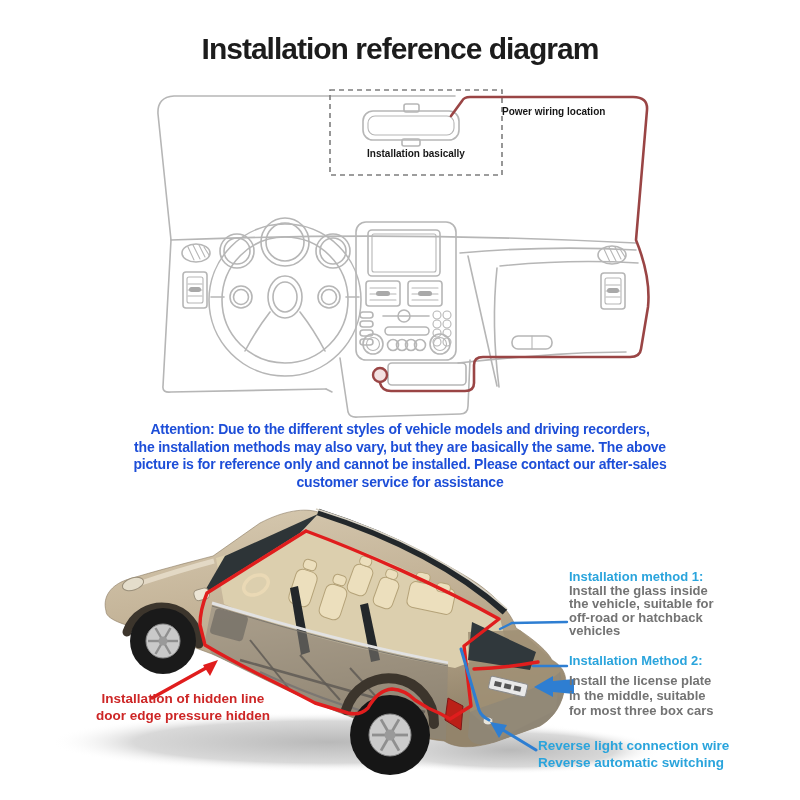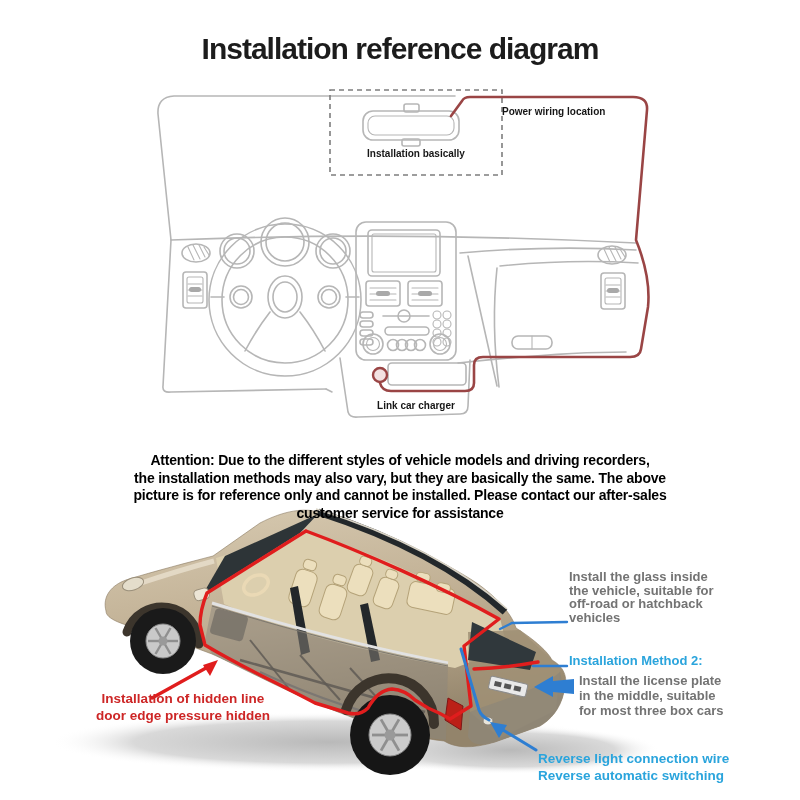--- a/index.html
+++ b/index.html
@@ -28,28 +28,28 @@
   .wireD{fill:none;stroke:var(--dash_wire);stroke-width:2.6;stroke-linecap:round;stroke-linejoin:round;}
   .wireR{fill:none;stroke:var(--wire_red);stroke-width:3.4;stroke-linecap:round;stroke-linejoin:round;}
   .wireB{fill:none;stroke:var(--wire_blue);stroke-width:3;stroke-linecap:round;}
   .callout{fill:none;stroke:var(--wire_blue);stroke-width:2.4;stroke-linecap:round;}
   .redarrow{fill:none;stroke:var(--wire_red);stroke-width:3.4;stroke-linecap:round;}
 
   
   .dlabel{font-weight:700;font-size:10px;color:#161616;line-height:17px;}
   .center{text-align:center;}
   .attention{left:50%;transform:translateX(-50%);top:421px;width:720px;text-align:center;
-             font-size:14px;font-weight:700;line-height:17.6px;letter-spacing:-0.2px;color:#000000;margin-top:31px;}
+             font-size:14px;font-weight:700;line-height:17.6px;letter-spacing:-0.2px;color:#1d4ed8;}
   .multiline{white-space:pre-line;}
 
   .suv-label{font-weight:700;font-size:13px;line-height:13.6px;}
   .suv-label .heading{color:var(--accent_cyan);display:block;}
   .suv-label .body{color:#737373;}
-  .m2 .body{margin-top:5px;line-height:15px;margin-left:10px;}
-  .cyan-label{color:var(--accent_cyan);font-weight:700;font-size:13.5px;line-height:16.5px;margin-top:13px;}
+  .m2 .body{margin-top:5px;line-height:15px;}
+  .cyan-label{color:var(--accent_cyan);font-weight:700;font-size:13.5px;line-height:16.5px;}
   .red-label{color:var(--label_red);font-weight:700;font-size:13.5px;line-height:17px;text-align:center;}
 </style>
 </head>
 <body>
 
 <div class="page">
 
   <h1 class="abs page-title">Installation reference diagram</h1>
 
   <svg class="layer" viewBox="0 0 800 800" aria-hidden="true">
@@ -321,28 +321,28 @@
         <line class="redarrow" x1="152" y1="698" x2="206" y2="668"></line>
         <path fill="var(--wire_red)" d="M218,660 L203,665 L210,676 Z"></path>
       </g>
     </g>
   </svg>
 
   <div class="abs dlabel" style="left:502px;top:103px;">Power wiring location</div>
 
   <div class="abs dlabel center" style="left:330px;top:145px;width:172px;">Installation basically</div>
 
-  <div class="abs dlabel center" style="left:330px;top:397px;width:172px;">Link car charger</div>
 
   <div class="abs attention multiline">Attention: Due to the different styles of vehicle models and driving recorders,
 the installation methods may also vary, but they are basically the same. The above
 picture is for reference only and cannot be installed. Please contact our after-sales
 customer service for assistance</div>
 
   <div class="abs suv-label m1" style="left:569px;top:570px;width:190px;">
+    <span class="heading">Installation method 1:</span>
     <div class="body multiline">Install the glass inside
 the vehicle, suitable for
 off-road or hatchback
 vehicles</div>
   </div>
 
   <div class="abs suv-label m2" style="left:569px;top:654px;width:190px;">
     <span class="heading">Installation Method 2:</span>
     <div class="body multiline">Install the license plate
 in the middle, suitable

